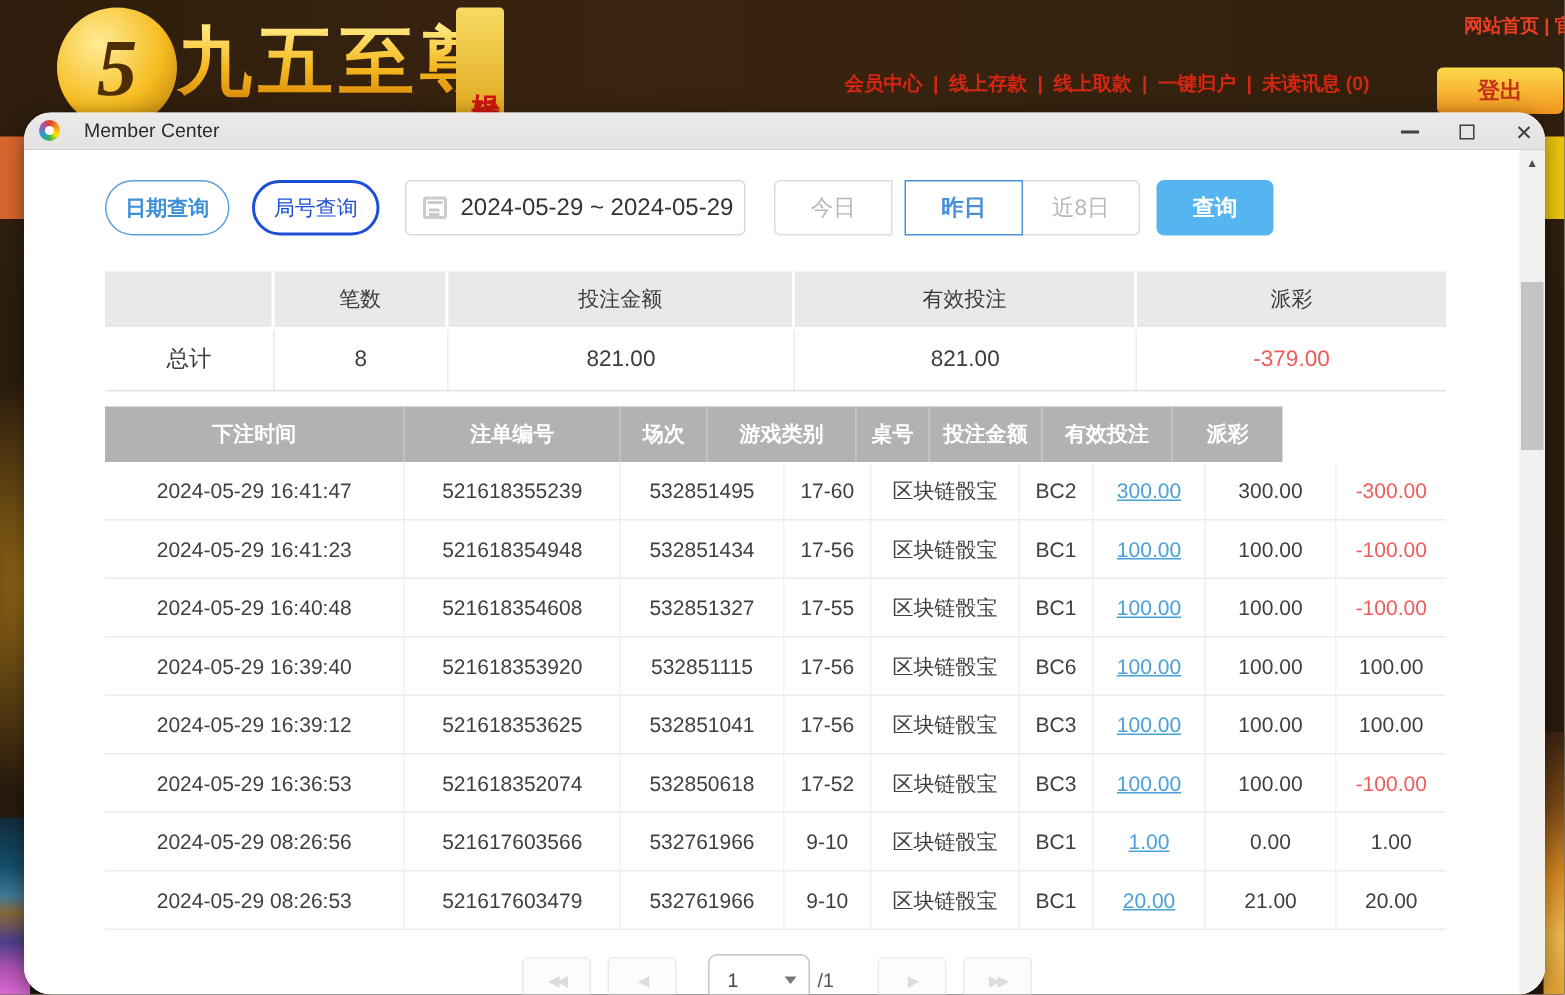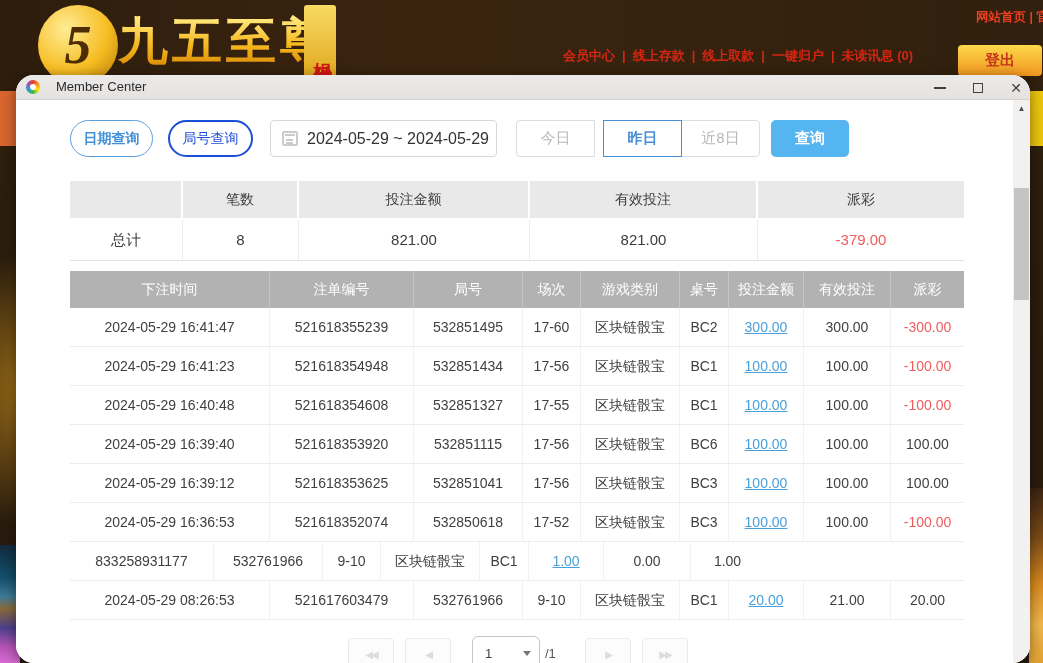--- a/index.html
+++ b/index.html
@@ -86,21 +86,21 @@
                        border-right:2px solid #fff; }
   .sum-header .scell:last-child { border-right:none; }
   .sum-row { display:flex; border-bottom:1px solid #e3e3e3; }
   .sum-row .scell { height:40px; line-height:40px; text-align:center; font-size:15px; color:#3c3c3c; border-right:1px solid #ececec; }
   .sum-row .scell:last-child { border-right:none; }
   .sc0{width:113px;} .sc1{width:116px;} .sc2{width:231px;} .sc3{width:228px;} .sc4{width:206px;}
 
   
   .records { position:absolute; left:54px; top:171px; width:894px; }
   .rec-header { display:flex; }
-  .rec-header .hcell { background:#b2b2b2; height:37px; line-height:37px; text-align:center; font-size:14px; font-weight:400;
+  .rec-header .hcell { background:#b2b2b2; height:37px; line-height:37px; text-align:center; font-size:14px; font-weight:700;
                        color:#fff; border-right:1px solid #c6c6c6; }
   .rec-header .hcell:last-child { border-right:none; }
   .trow { display:flex; border-bottom:1px solid #ececec; }
   .trow .cell { height:38px; line-height:38px; text-align:center; font-size:14px; color:#3f3f3f; border-right:1px solid #f1f1f1;
                 overflow:hidden; white-space:nowrap; }
   .trow .cell:last-child { border-right:none; }
   .cell.link { color:#4aa0d8; text-decoration:underline; cursor:pointer; }
   .neg { color:#f05c5c !important; }
   .rc0{width:200px;} .rc1{width:144px;} .rc2{width:109px;} .rc3{width:58px;} .rc4{width:99px;}
   .rc5{width:49px;} .rc6{width:75px;} .rc7{width:87px;} .rc8{width:73px;}
@@ -182,21 +182,20 @@
         <div class="scell sc2">821.00</div>
         <div class="scell sc3">821.00</div>
         <div class="scell sc4 neg">-379.00</div>
       </div>
     </div>
 
     <div class="records">
       <div class="rec-header">
           <div class="hcell rc0">下注时间</div>
           <div class="hcell rc1">注单编号</div>
-          <div class="hcell rc2">局号</div>
           <div class="hcell rc3">场次</div>
           <div class="hcell rc4">游戏类别</div>
           <div class="hcell rc5">桌号</div>
           <div class="hcell rc6">投注金额</div>
           <div class="hcell rc7">有效投注</div>
           <div class="hcell rc8">派彩</div>
         </div>
       <div>
           <div class="trow">
             <div class="cell rc0">2024-05-29 16:41:47</div>
@@ -258,21 +257,22 @@
             <div class="cell rc1">521618352074</div>
             <div class="cell rc2">532850618</div>
             <div class="cell rc3">17-52</div>
             <div class="cell rc4">区块链骰宝</div>
             <div class="cell rc5">BC3</div>
             <div class="cell rc6 link">100.00</div>
             <div class="cell rc7">100.00</div>
             <div class="cell rc8 neg">-100.00</div>
           </div>
           <div class="trow">
-            <div class="cell rc1">833258931177</div>
+            <div class="cell rc0">2024-05-29 08:26:56</div>
+            <div class="cell rc1">521617603566</div>
             <div class="cell rc2">532761966</div>
             <div class="cell rc3">9-10</div>
             <div class="cell rc4">区块链骰宝</div>
             <div class="cell rc5">BC1</div>
             <div class="cell rc6 link">1.00</div>
             <div class="cell rc7">0.00</div>
             <div class="cell rc8">1.00</div>
           </div>
           <div class="trow">
             <div class="cell rc0">2024-05-29 08:26:53</div>

